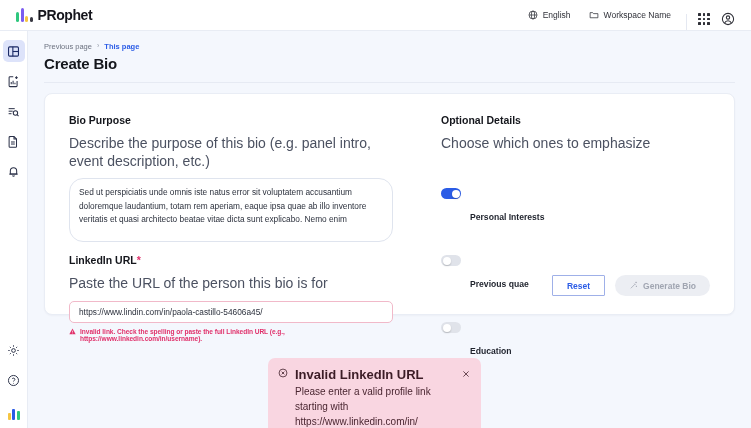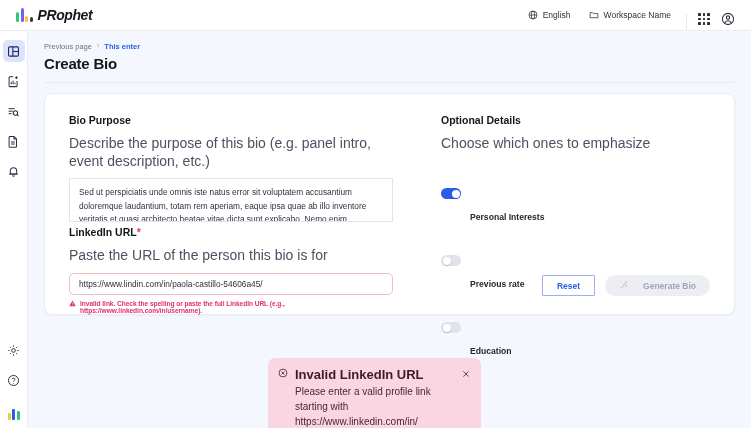--- a/index.html
+++ b/index.html
@@ -28,21 +28,20 @@
     display: flex;
     align-items: center;
     z-index: 5;
   }
 
   .brand {
     display: flex;
     align-items: center;
     gap: 5px;
     margin-left: 16px;
-    font-style: italic;
   }
   .brand-mark {
     display: flex;
     align-items: flex-end;
     gap: 1.5px;
     height: 14px;
   }
   .brand-mark i { display: block; width: 3px; border-radius: 1.5px; }
   .bm1 { height: 10px; background: #2fc77e; }
   .bm2 { height: 14px; background: #7b5cf0; }
@@ -205,33 +204,33 @@
   .sec-title .req { color: #e0316b; font-weight: 700; }
   .sec-sub {
     font-size: 14px;
     color: #4b5161;
     margin-bottom: 8px;
     line-height: 1.3;
   }
 
   .textarea-box {
     width: 324px;
-    height: 44px;
+    height: 64px;
     border: 1px solid #dfe4ee;
-    border-radius: 0;
+    border-radius: 14px;
     padding: 7px 9px;
     font-size: 8.3px;
     line-height: 1.62;
     color: #2c313d;
     overflow: hidden;
     cursor: text;
     background: #fff;
   }
 
-  .field-block { margin-top: 4px; }
+  .field-block { margin-top: 12px; }
 
   .url-input {
     width: 324px;
     height: 22px;
     border: 1px solid #f1b9c9;
     border-radius: 5px;
     padding: 0 9px;
     display: flex;
     align-items: center;
     font-size: 8.3px;
@@ -308,21 +307,21 @@
     height: 21px;
     padding: 0 14px;
     border: none;
     border-radius: 11px;
     background: #eceef3;
     color: #a0a5b1;
     font-size: 8.5px;
     font-weight: 600;
     display: flex;
     align-items: center;
-    gap: 15px;
+    gap: 5px;
     cursor: default;
     font-family: inherit;
   }
 
   
   .toast {
     position: absolute;
     left: 268px;
     top: 358px;
     width: 213px;
@@ -502,21 +501,21 @@
         <i class="rl3"></i>
     </div>
   </div>
 </div>
 
 <div class="main">
 
   <div class="crumbs">
     <span>Previous page</span>
     <span class="sep">›</span>
-    <span class="cur">This enter</span>
+    <span class="cur">This page</span>
   </div>
 
   <div class="page-title">Create Bio</div>
   <div class="title-rule"></div>
 
   <div class="card">
     <div class="card-inner">
 
       <div class="col-left">
         <div class="sec-title">Bio Purpose</div>
@@ -551,21 +550,21 @@
           <span class="tgl on">
               <span class="knob"></span>
             </span>
           <span class="tgl-label">Personal Interests</span>
         </div>
 
         <div class="tgl-row">
           <span class="tgl">
               <span class="knob"></span>
             </span>
-          <span class="tgl-label">Previous rate</span>
+          <span class="tgl-label">Previous quae</span>
         </div>
 
         <div class="tgl-row">
           <span class="tgl">
               <span class="knob"></span>
             </span>
           <span class="tgl-label">Education</span>
         </div>
       </div>
     </div>

